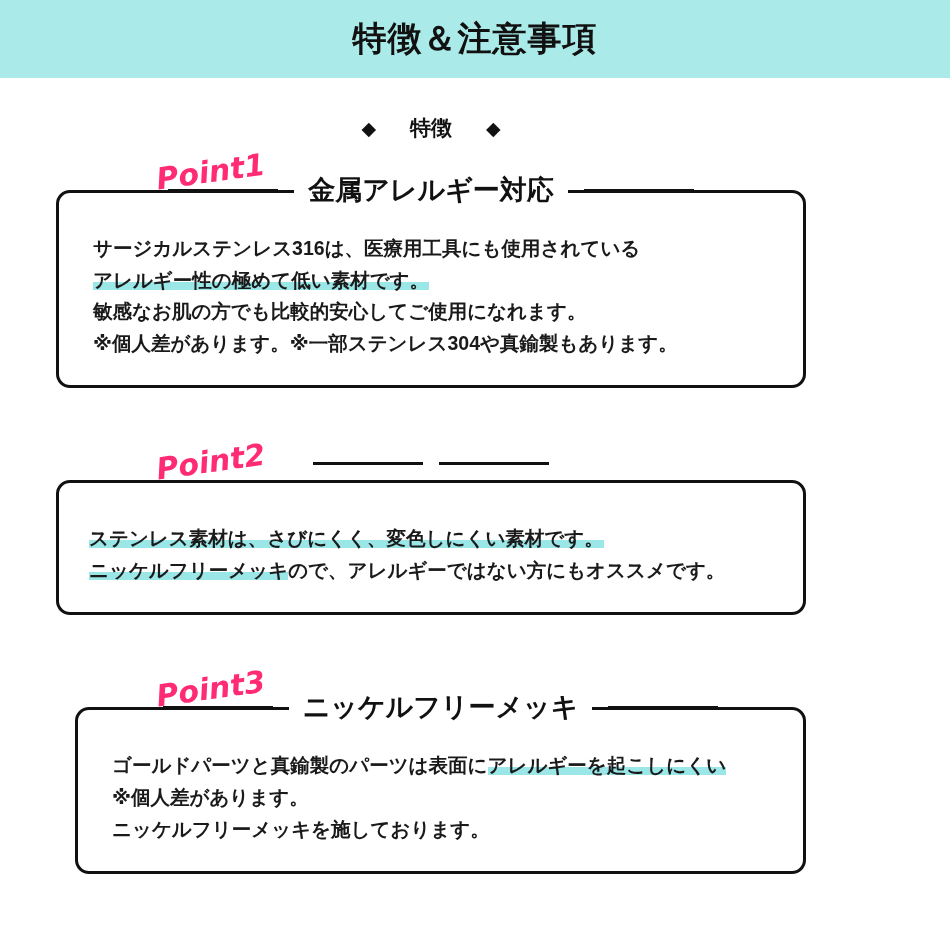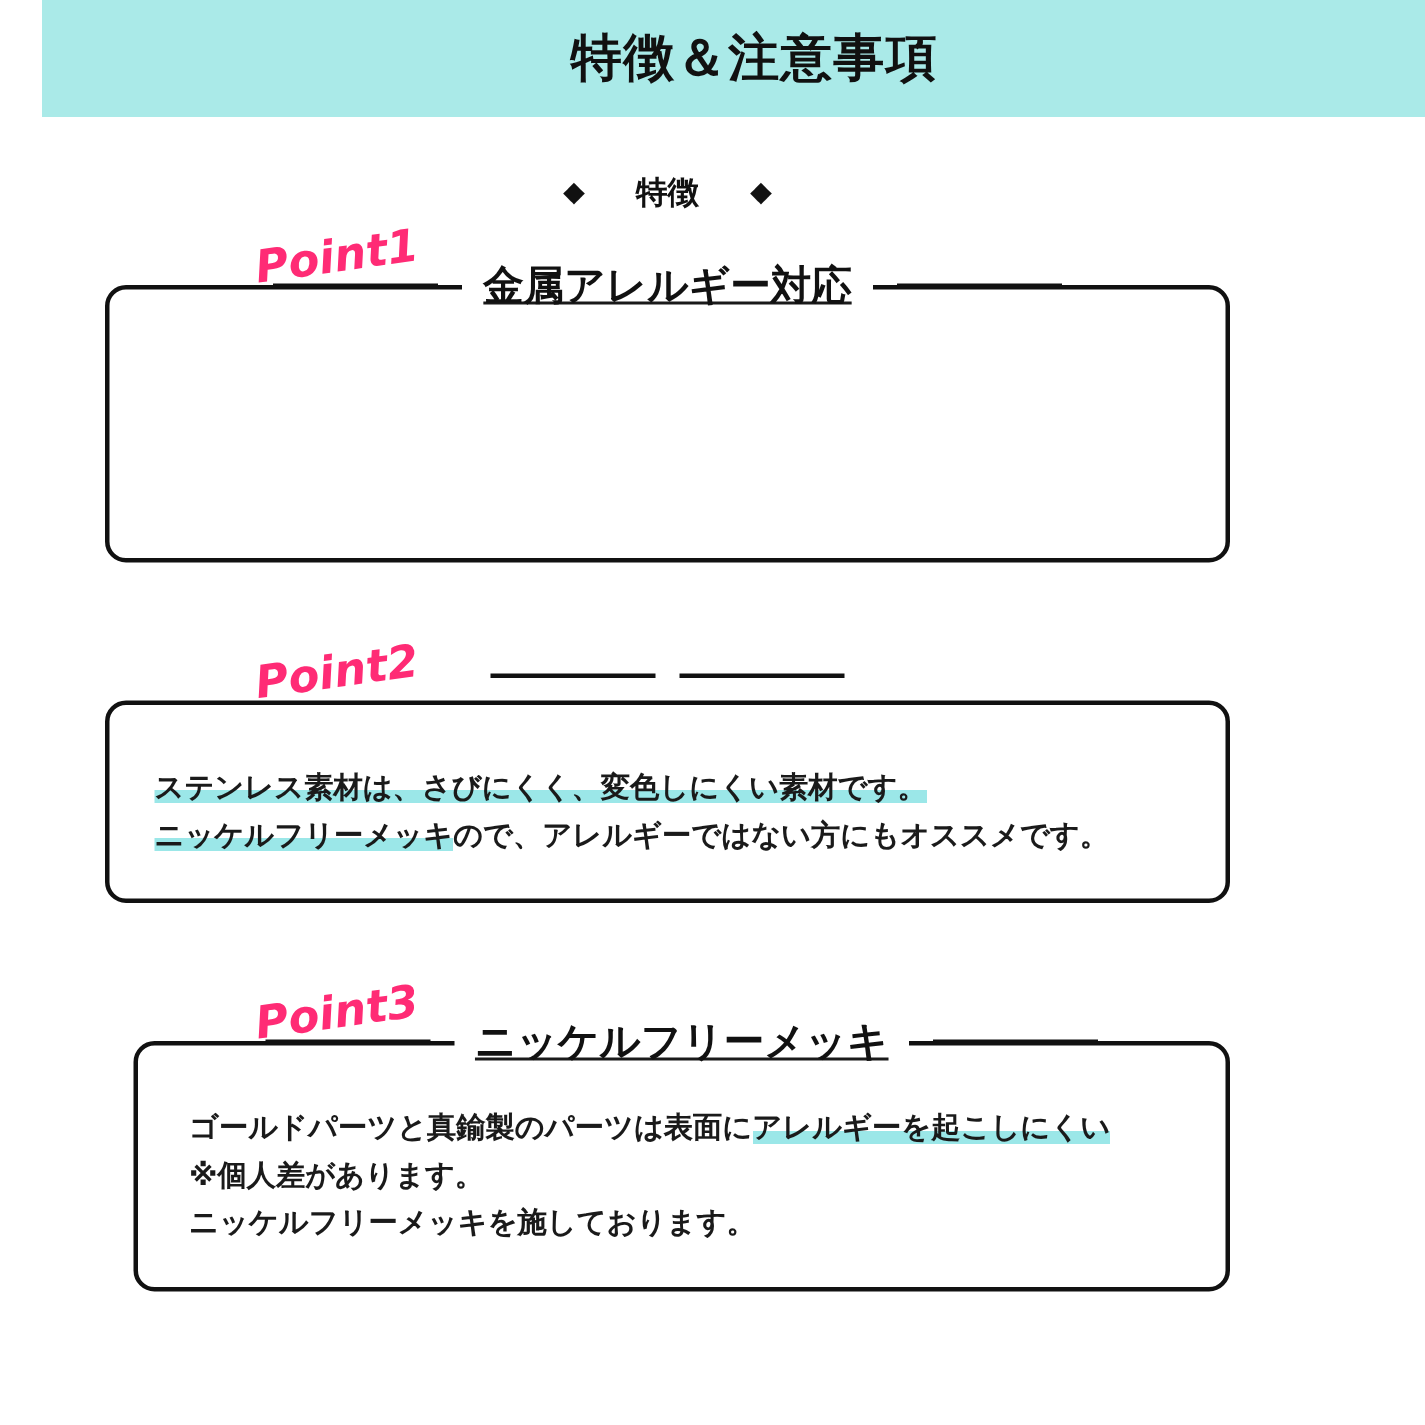--- a/index.html
+++ b/index.html
@@ -4,21 +4,21 @@
 <style>
   * { box-sizing: border-box; }
   html, body {
     margin: 0; padding: 0;
     width: 950px; height: 950px;
     background: #ffffff;
     font-family: "Liberation Sans", "DejaVu Sans", sans-serif;
     color: #1a1a1a;
     overflow: hidden;
   }
-  .page { position: relative; width: 862px; height: 950px; padding-left: 28px; }
+  .page { position: relative; width: 862px; height: 950px; }
 
   
   .header {
     width: 950px;
     height: 78px;
     background: #aaeae8;
     display: flex;
     align-items: center;
     justify-content: center;
   }
@@ -84,21 +84,20 @@
   .card-title-wrap {
     position: absolute;
     top: -21px;
     left: 0;
     width: 100%;
     display: flex;
     align-items: center;
     justify-content: center;
     gap: 16px;
     padding: 0 26px;
-    text-decoration: underline;
   }
   .rule {
     flex: 1 1 auto;
     height: 3px;
     background: #111111;
     max-width: 110px;
   }
   .card-title {
     background: #ffffff;
     padding: 0 14px;
@@ -141,20 +140,26 @@
   </div>
 
   <div class="point-block b1">
     <div class="point-badge">Point1</div>
     <div class="card c1">
       <div class="card-title-wrap">
         <span class="rule"></span>
         <span class="card-title">金属アレルギー対応</span>
         <span class="rule"></span>
       </div>
+      <div class="body-text">
+        <span class="ln">サージカルステンレス316は、医療用工具にも使用されている</span>
+        <span class="ln"><span class="hl-cyan">アレルギー性の極めて低い素材です。</span></span>
+        <span class="ln">敏感なお肌の方でも比較的安心してご使用になれます。</span>
+        <span class="ln">※個人差があります。※一部ステンレス304や真鍮製もあります。</span>
+      </div>
     </div>
   </div>
 
   <div class="point-block b2">
     <div class="point-badge">Point2</div>
     <div class="card c2">
       <div class="card-title-wrap">
         <span class="rule"></span>
         <span class="rule"></span>
       </div>

